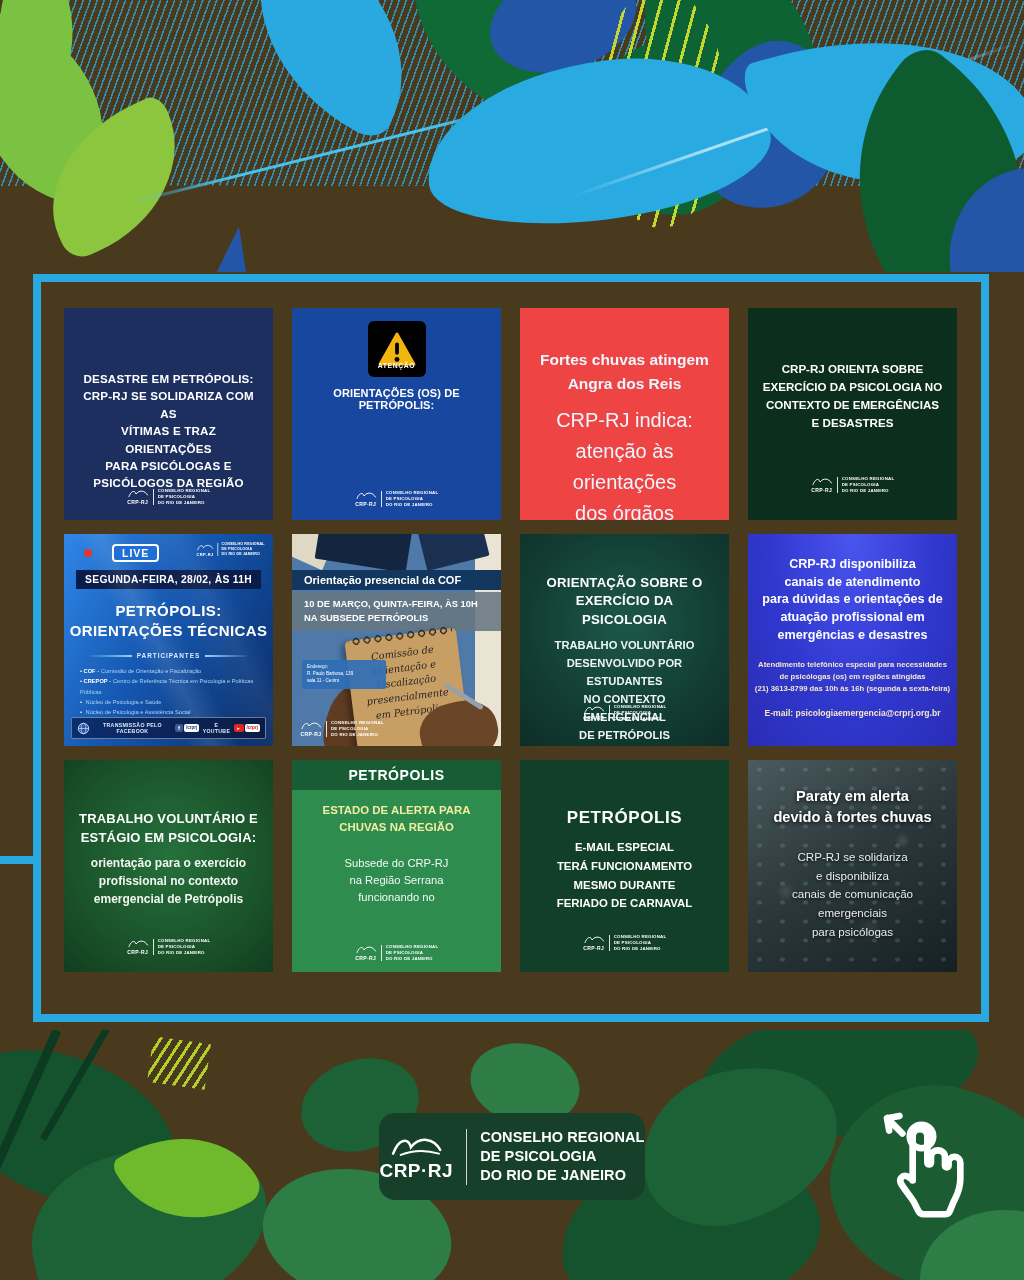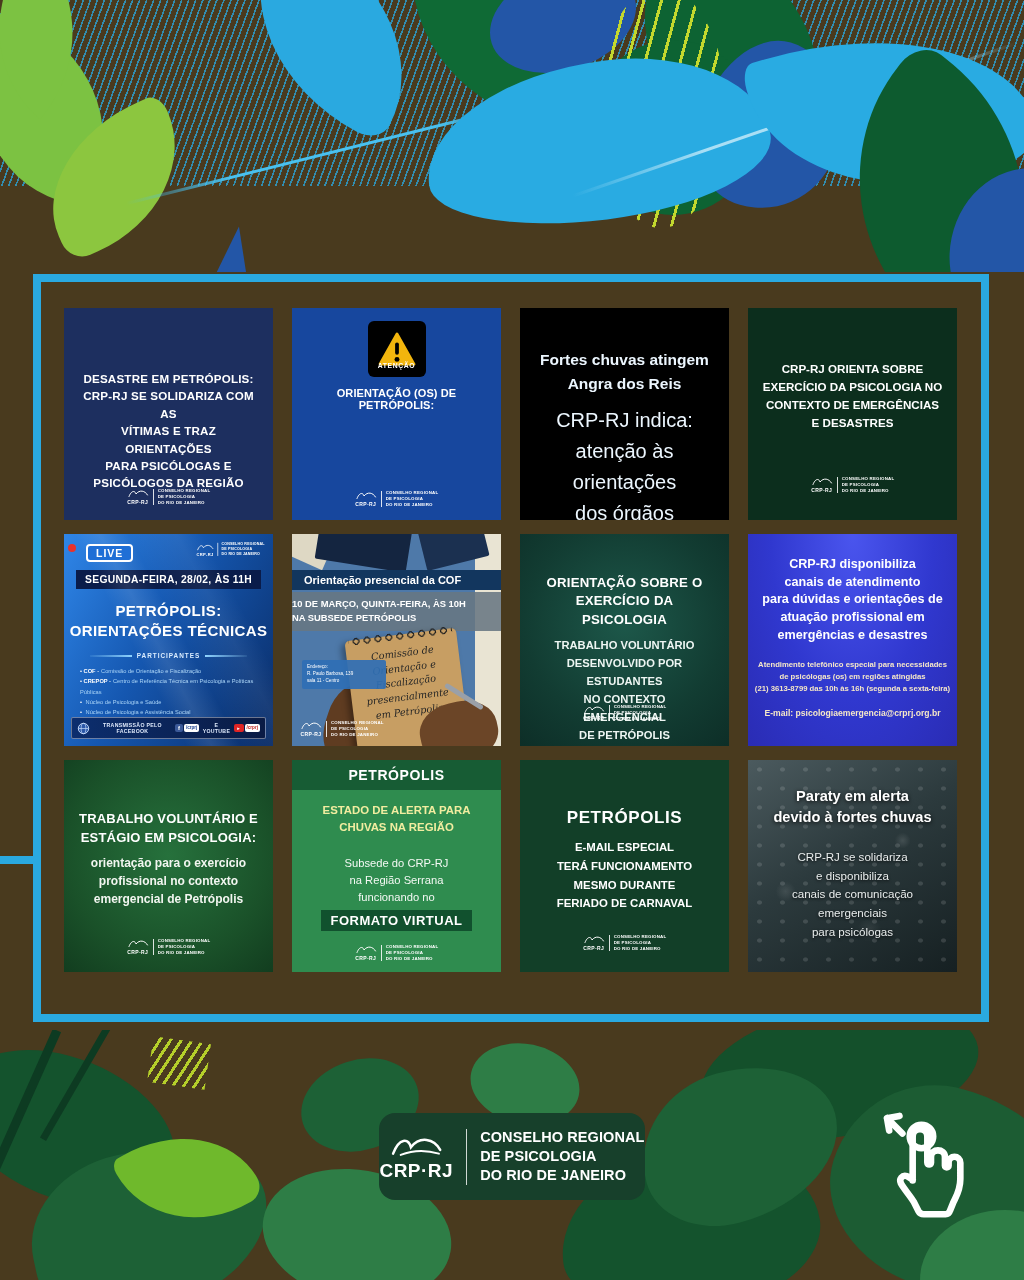--- a/index.html
+++ b/index.html
@@ -59,30 +59,30 @@
   .c-disaster{background:#1d2f5f}
   .c-disaster .title{margin:62px 14px 0;font-size:11.6px;font-weight:bold;line-height:1.5;letter-spacing:.2px}
   
   .c-atencao{background:#17479e}
   .warnbox{width:58px;height:56px;margin:13px auto 10px;background:#000;border-radius:6px;display:flex;flex-direction:column;align-items:center;justify-content:center}
   .warnbox svg{width:40px;height:34px;margin-top:2px}
   .warnlabel{font-size:6.8px;font-weight:bold;letter-spacing:.6px;margin-top:-4px}
   .c-atencao .title{font-size:11px;font-weight:bold;margin:6px 8px 0;letter-spacing:.1px}
   .c-atencao .subtitle{font-size:9.6px;font-weight:bold;line-height:1.4;margin:5px 12px 0;color:#e9f0fb}
   
-  .c-angra{background:#000000;color:#ecf6fe}
+  .c-angra{background:#ef4444;color:#ecf6fe}
   .c-angra .p1{margin:40px 10px 0;font-size:15.5px;font-weight:bold;line-height:1.55}
   .c-angra .p2{margin:9px 6px 0;font-size:20px;font-weight:normal;line-height:1.55}
   
   .c-orienta{background:#0c2e1d}
   .c-orienta .title{margin:52px 14px 0;font-size:11.6px;font-weight:bold;line-height:1.55}
   
   .c-live{background:linear-gradient(118deg,#2f86e8 0%,#1557b0 45%,#0a2c66 100%)}
   .c-live:before{content:"";position:absolute;inset:0;background:linear-gradient(62deg,transparent 38%,rgba(255,255,255,.10) 46%,transparent 55%,rgba(255,255,255,.06) 70%,transparent 78%)}
-  .live-head{position:absolute;left:4px;top:10px;display:flex;gap:10px}
+  .live-head{position:absolute;left:20px;top:10px;display:flex;align-items:center;gap:20px}
   .live-dot{width:8px;height:8px;border-radius:50%;background:#e8322c}
   .live-badge{background:#1f6fd6;border:2px solid #fff;border-radius:4px;padding:0 8px;font-size:10.5px;font-weight:bold;letter-spacing:1px;line-height:14px}
   .live-logo{position:absolute;right:8px;top:8px;transform:scale(.82);transform-origin:top right}
   .live-date{margin:36px 12px 0;background:#0a1c4a;padding:4px 2px;font-size:10.3px;font-weight:bold;letter-spacing:.3px}
   .live-title{margin:12px 4px 0;font-size:15px;font-weight:bold;line-height:1.3;letter-spacing:.4px}
   .pdivider{display:flex;align-items:center;gap:5px;margin:12px 26px 0}
   .pdivider .ln{flex:1;height:2px;background:linear-gradient(90deg,rgba(150,220,255,.1),#8fd4ff)}
   .pdivider .ln.r{background:linear-gradient(90deg,#8fd4ff,rgba(150,220,255,.1))}
   .pdivider .plbl{font-size:6.4px;font-weight:bold;letter-spacing:1px;color:#d9ecff}
   .plist{list-style:none;margin:7px 0 0;padding:0 0 0 16px;text-align:left}
@@ -99,21 +99,21 @@
   .ybadge i{font-style:normal;background:#e02424;color:#fff;font-size:5px;width:10px;height:8px;line-height:8px;border-radius:2px}
   .ybadge em{color:#c0221c}
   
   .c-cof{background:#4e79a9;text-align:left}
   .beige-col{position:absolute;right:0;top:0;width:26px;height:212px;background:#e9e4d3}
   .beige-corner{position:absolute;left:-18px;top:-20px;width:60px;height:46px;background:#ded8c4;transform:rotate(24deg)}
   .nb{position:absolute;background:#142540;border-radius:2px}
   .nb1{left:26px;top:-18px;width:92px;height:50px;transform:rotate(9deg)}
   .nb2{left:128px;top:-24px;width:64px;height:54px;transform:rotate(-14deg);background:#1b3050}
   .cof-band1{position:absolute;left:0;right:0;top:36px;background:#12365e;padding:4px 0 4px 12px;font-size:11px;font-weight:bold}
-  .cof-band2{position:absolute;left:0;right:0;top:58px;background:rgba(104,118,130,.88);padding:5px 0 6px 0;font-size:9.4px;font-weight:bold;line-height:1.5}
+  .cof-band2{position:absolute;left:0;right:0;top:58px;background:rgba(104,118,130,.88);padding:5px 0 6px 12px;font-size:9.4px;font-weight:bold;line-height:1.5}
   .notepad{position:absolute;left:60px;top:100px;width:112px;height:130px;background:#c79e63;border-radius:5px;transform:rotate(-7deg);box-shadow:-4px 2px 6px rgba(0,0,0,.35);padding-top:12px;box-sizing:border-box}
   .coil{position:absolute;left:4px;right:4px;top:-4px;height:11px;background-image:radial-gradient(circle at 50% 50%,rgba(0,0,0,0) 2.1px,#1d1d1d 2.3px 3.3px,rgba(0,0,0,0) 3.5px);background-size:11px 11px;background-position:2px 0}
   .hand-note{display:block;font-family:"DejaVu Serif",serif;font-style:italic;color:#262626;font-size:9.8px;line-height:1.5;text-align:center}
   .hand{position:absolute;background:#5f3c21;border-radius:45%}
   .hl{left:34px;top:150px;width:52px;height:80px;transform:rotate(18deg)}
   .hr{left:128px;top:168px;width:78px;height:60px;transform:rotate(-12deg);background:#6b4527}
   .pen{position:absolute;left:150px;top:160px;width:44px;height:5px;background:#9aa0a8;border-radius:3px;transform:rotate(32deg)}
   .addr{position:absolute;left:10px;top:126px;width:74px;background:rgba(47,111,181,.92);color:#fff;font-size:4.6px;line-height:1.5;padding:4px 5px;border-radius:2px}
   
   .c-estud{background:radial-gradient(circle at 50% 42%,#1d584a 0%,#123c32 62%,#0d2e27 100%)}
@@ -224,21 +224,21 @@
 
     <article class="card c-atencao">
       <div class="warnbox">
         <svg viewBox="0 0 40 36">
             <path d="M20 2 L38 34 H2 Z" fill="#f2b50d" stroke="#f2b50d" stroke-width="3" stroke-linejoin="round"></path>
             <rect x="18" y="11" width="4" height="13" rx="2" fill="#000"></rect>
             <circle cx="20" cy="29" r="2.6" fill="#000"></circle>
           </svg>
         <span class="warnlabel">ATENÇÃO</span>
       </div>
-      <div class="title">ORIENTAÇÃO (OS) DE PETRÓPOLIS:</div>
+      <div class="title">ORIENTAÇÕES (OS) DE PETRÓPOLIS:</div>
       <div class="mlogo mlogo-abs" style="bottom:12px">
         <span class="mbird">
             <svg viewBox="0 0 44 20">
               <path d="M4 16 C9 3 16 4 18 11 C25 2 36 4 41 13" fill="none" stroke="currentColor" stroke-width="2" stroke-linecap="round"></path>
             </svg>
             <span class="macr">CRP-RJ</span>
           </span>
         <span class="msep"></span>
         <span class="morg">
             <span>CONSELHO REGIONAL</span>
@@ -424,21 +424,20 @@
       </div>
     </article>
 
     <article class="card c-alerta">
       <div class="alerta-head">PETRÓPOLIS</div>
       <div class="alerta-alert pre">ESTADO DE ALERTA PARA
 CHUVAS NA REGIÃO</div>
       <div class="alerta-body pre">Subsede do CRP-RJ
 na Região Serrana
 funcionando no</div>
-      <div><span class="alerta-high">FORMATO VIRTUAL</span></div>
       <div class="mlogo mlogo-abs" style="bottom:10px">
         <span class="mbird">
             <svg viewBox="0 0 44 20">
               <path d="M4 16 C9 3 16 4 18 11 C25 2 36 4 41 13" fill="none" stroke="currentColor" stroke-width="2" stroke-linecap="round"></path>
             </svg>
             <span class="macr">CRP-RJ</span>
           </span>
         <span class="msep"></span>
         <span class="morg">
             <span>CONSELHO REGIONAL</span>

